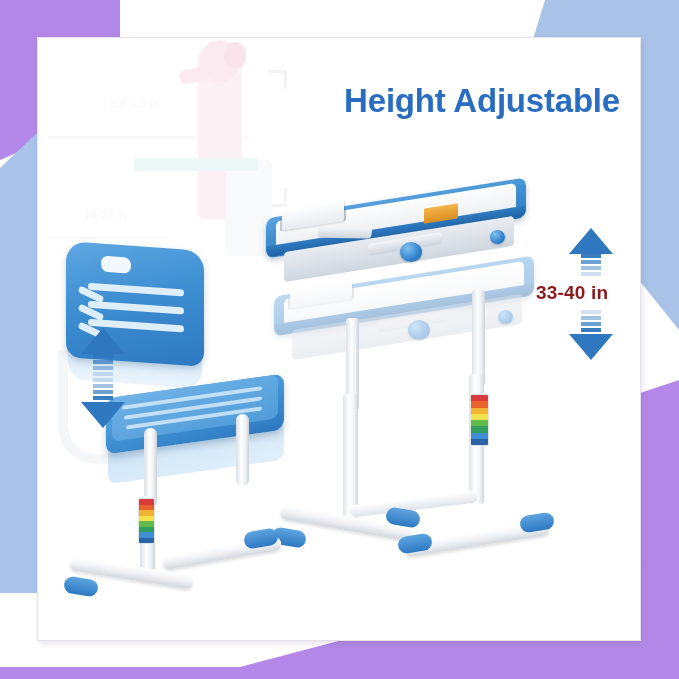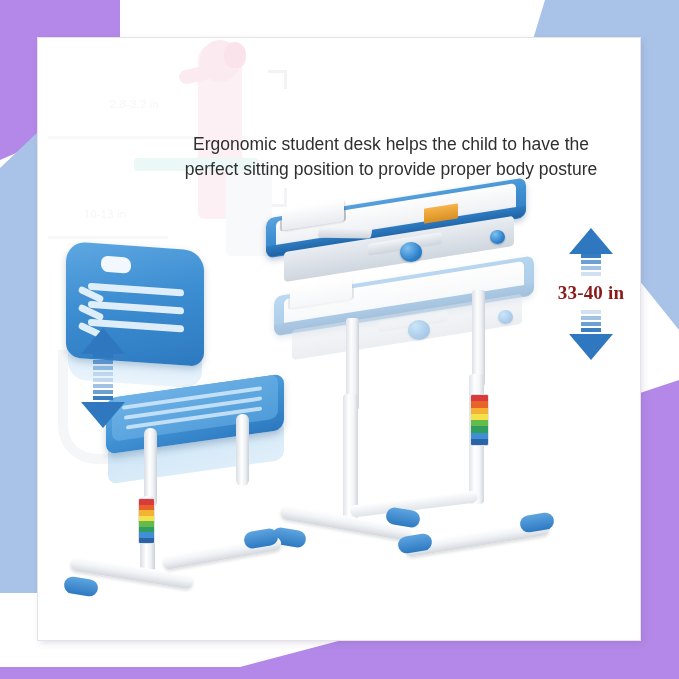--- a/index.html
+++ b/index.html
@@ -238,21 +238,21 @@
     border-radius:6px;
   }
   #chair-back-rail{
     position:absolute;left:10px;top:104px;width:76px;height:104px;
     border-left:10px solid #f4f6f8;
     border-bottom:10px solid #f4f6f8;
     border-radius:0 0 0 38px;
   }
 
   
-  .arrow-group{position:absolute;text-align:center;font-family:Liberation Serif, serif;}
+  .arrow-group{position:absolute;}
   .arw{position:relative;width:44px;margin:0 auto;}
   .arw .head{width:0;height:0;margin:0 auto;}
   .arw.up .head{border-left:22px solid transparent;border-right:22px solid transparent;border-bottom:26px solid #2f77bf;}
   .arw.down .head{border-left:22px solid transparent;border-right:22px solid transparent;border-top:26px solid #2f77bf;}
   .arw .shaft{width:20px;margin:0 auto;}
   .arw .shaft i{display:block;height:4px;margin-bottom:2px;background:#2f77bf;}
   .arw.up .shaft i:nth-child(1){opacity:.95;}
   .arw.up .shaft i:nth-child(2){opacity:.70;}
   .arw.up .shaft i:nth-child(3){opacity:.45;}
   .arw.up .shaft i:nth-child(4){opacity:.22;}
@@ -287,25 +287,22 @@
       <div id="wm-kid-body"></div>
       <div id="wm-kid-head"></div>
       <div id="wm-kid-hair"></div>
       <div id="wm-kid-arm"></div>
       <div id="wm-chair"></div>
       <div id="wm-desk-top"></div>
       <div class="wm-txt" style="left:62px;top:58px;">2.8-3.2 in</div>
       <div class="wm-txt" style="left:36px;top:168px;">10-13 in</div>
     </div>
 
-
-    <div id="subtitle">
-      <span class="ln">Ergonomic student desk helps the child to have the</span>
-      <span class="ln">perfect sitting position to provide proper body posture</span>
-    </div>
+    <div id="headline">Height Adjustable</div>
+
 
     <div id="photo">
 
       <div id="desk">
 
         <div class="desk-slab ghost" style="left:16px;top:78px;">
           <div class="slab-top"></div>
           <div class="slab-face"></div>
           <div class="slab-rim"></div>
           <div class="book-shadow"></div>

